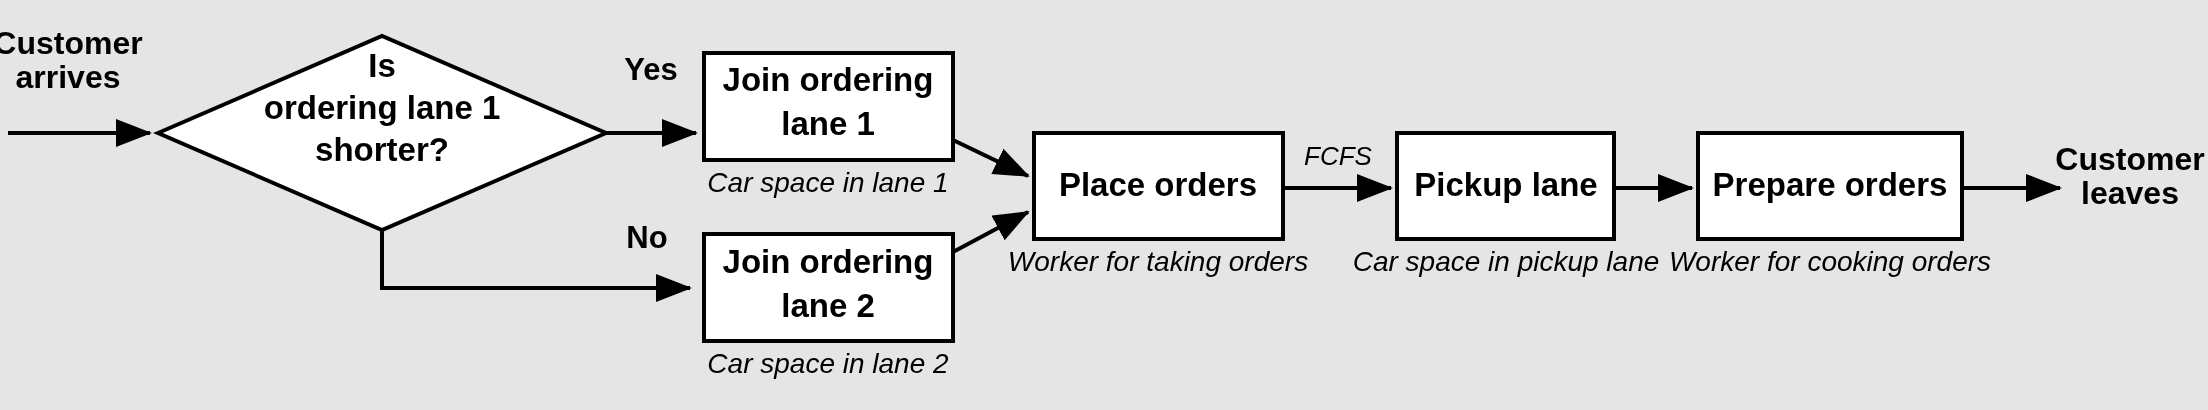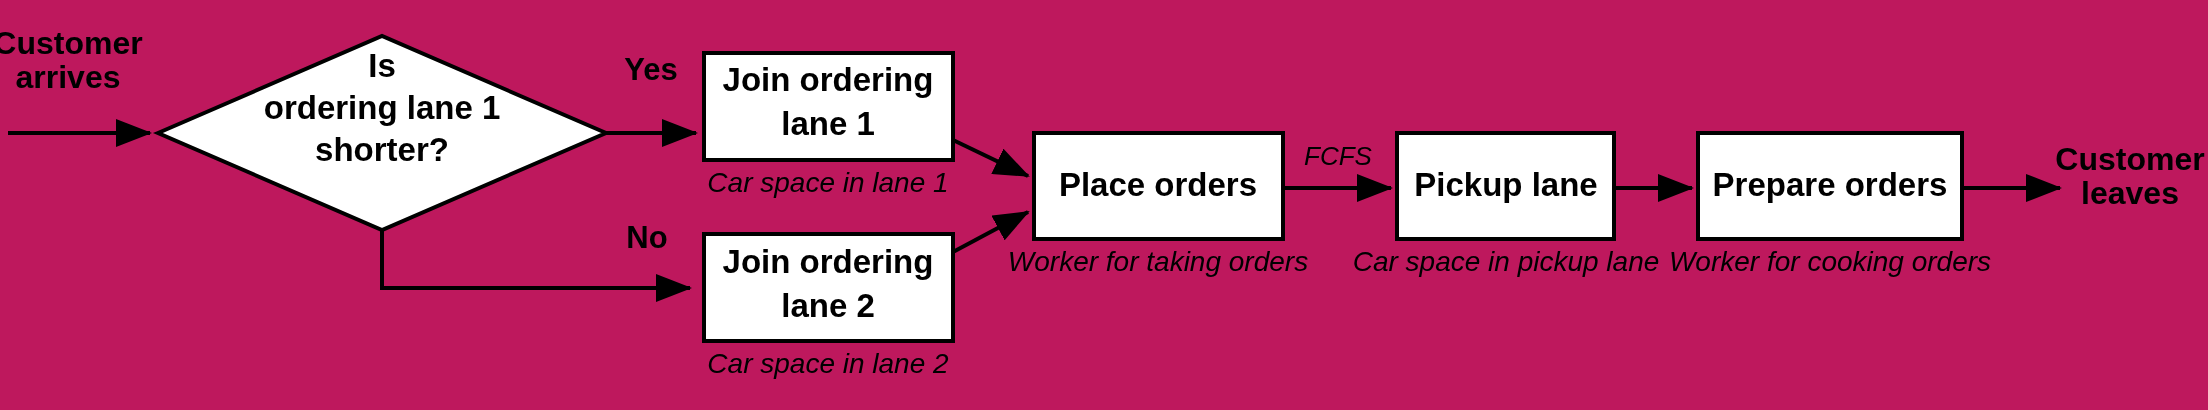--- a/index.html
+++ b/index.html
@@ -4,21 +4,21 @@
 <style>
   html, body {
     margin: 0;
     padding: 0;
     background: #ffffff;
   }
   #canvas {
     position: relative;
     width: 2208px;
     height: 410px;
-    background: #be185d;
+    background: #e5e5e5;
     font-family: "Liberation Sans", sans-serif;
   }
   svg.flow {
     position: absolute;
     top: 0;
     left: 0;
     width: 2208px;
     height: 410px;
   }
   .node-box {

